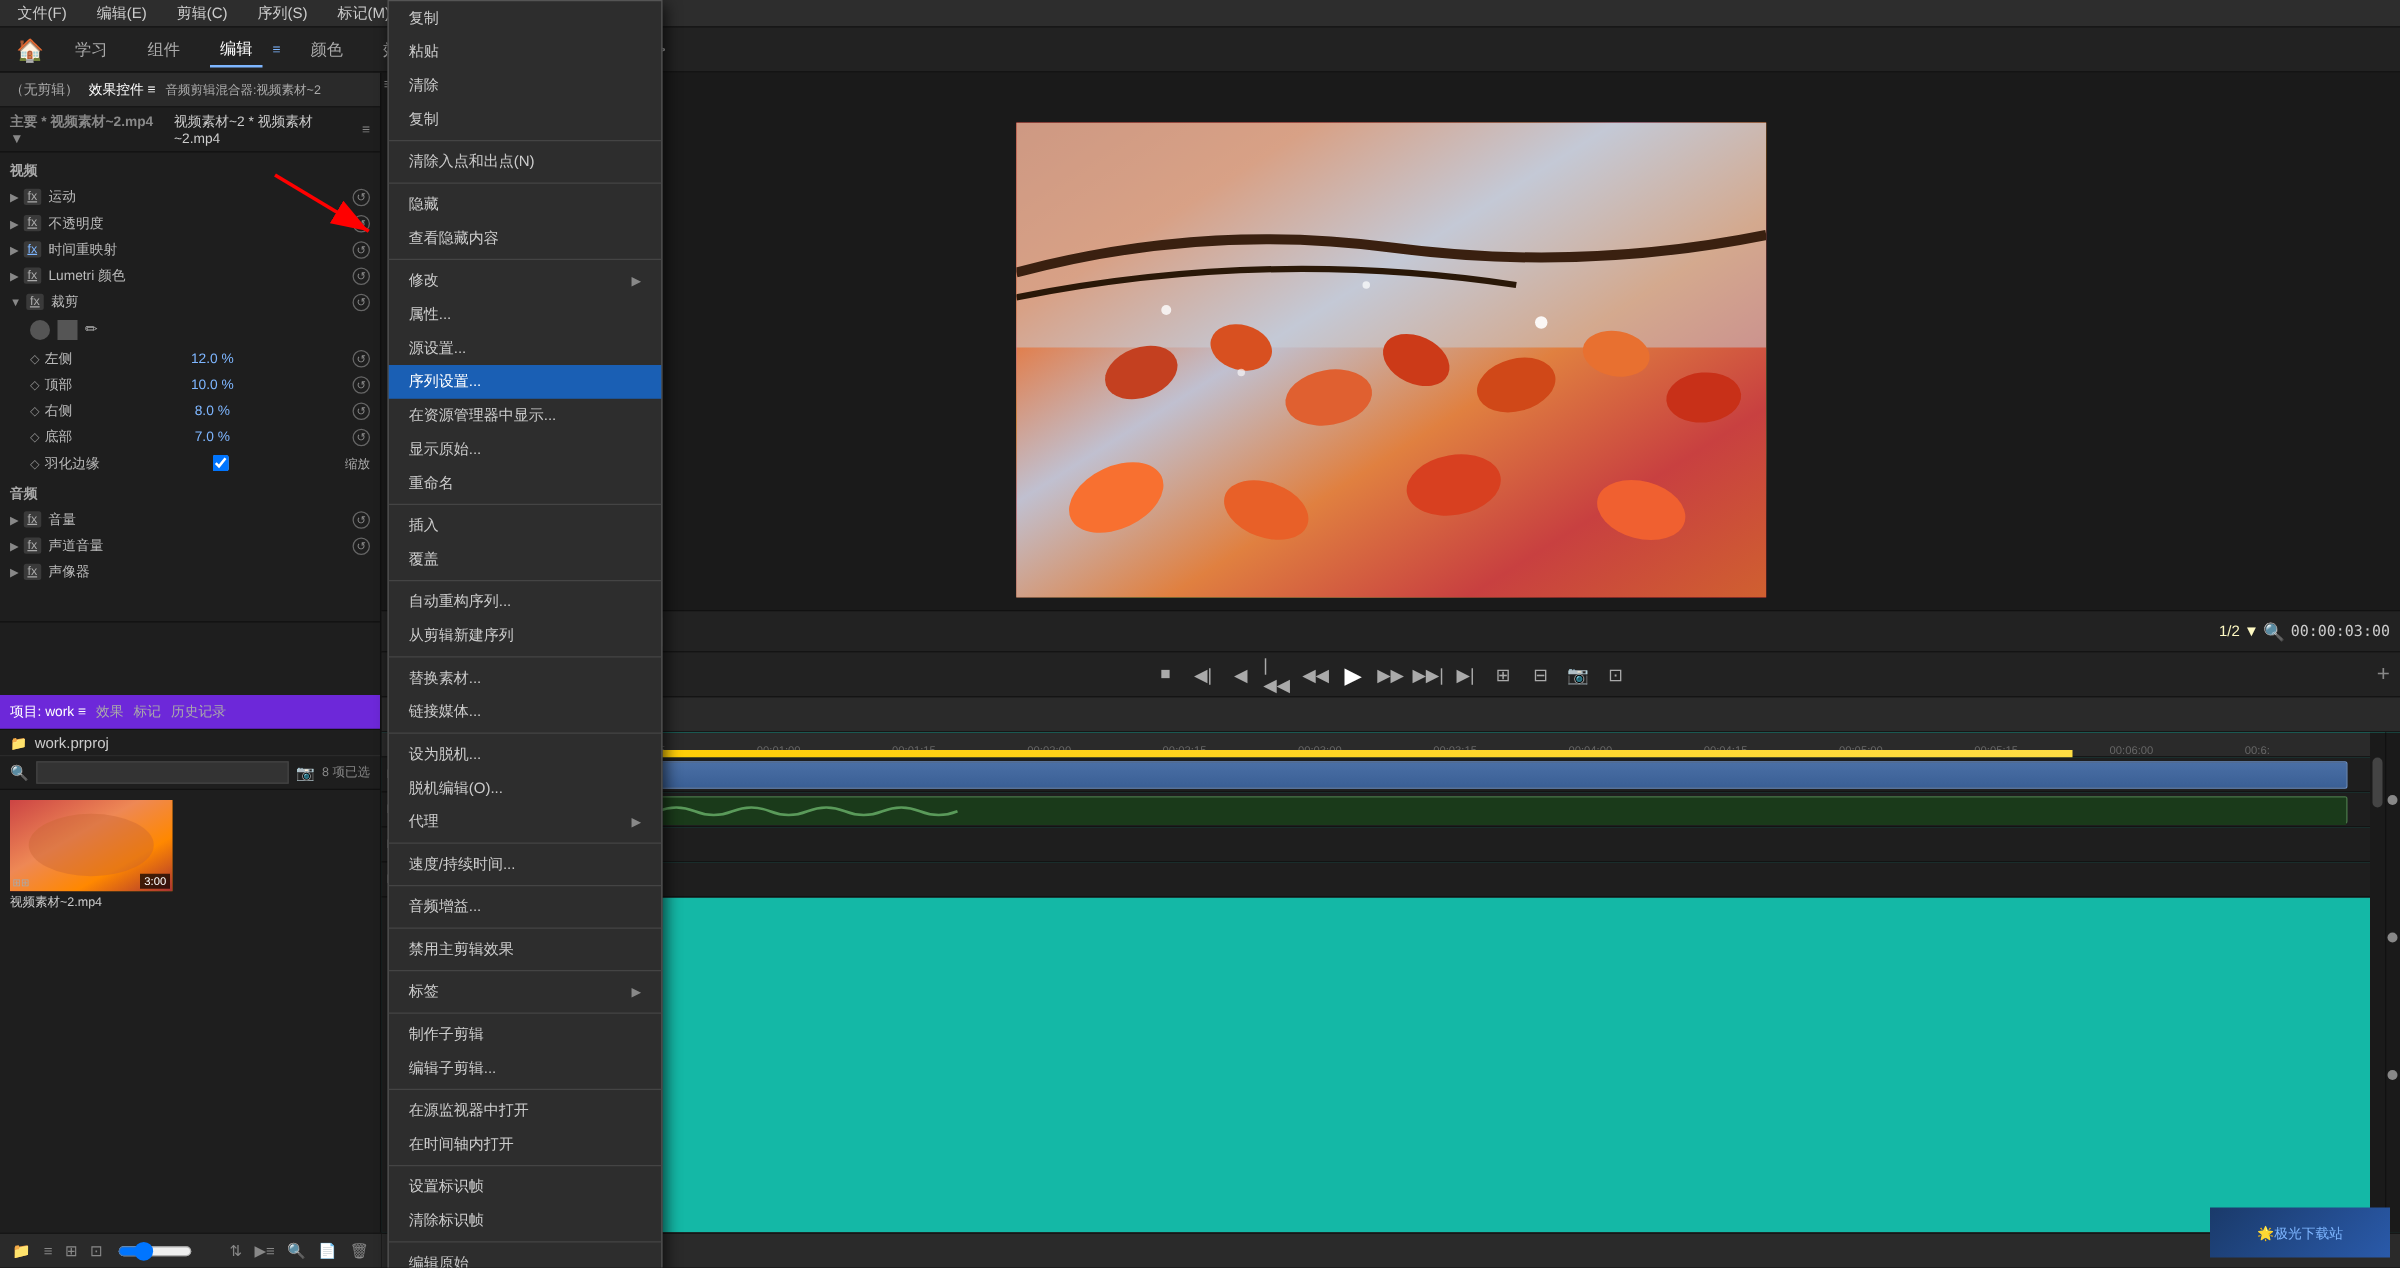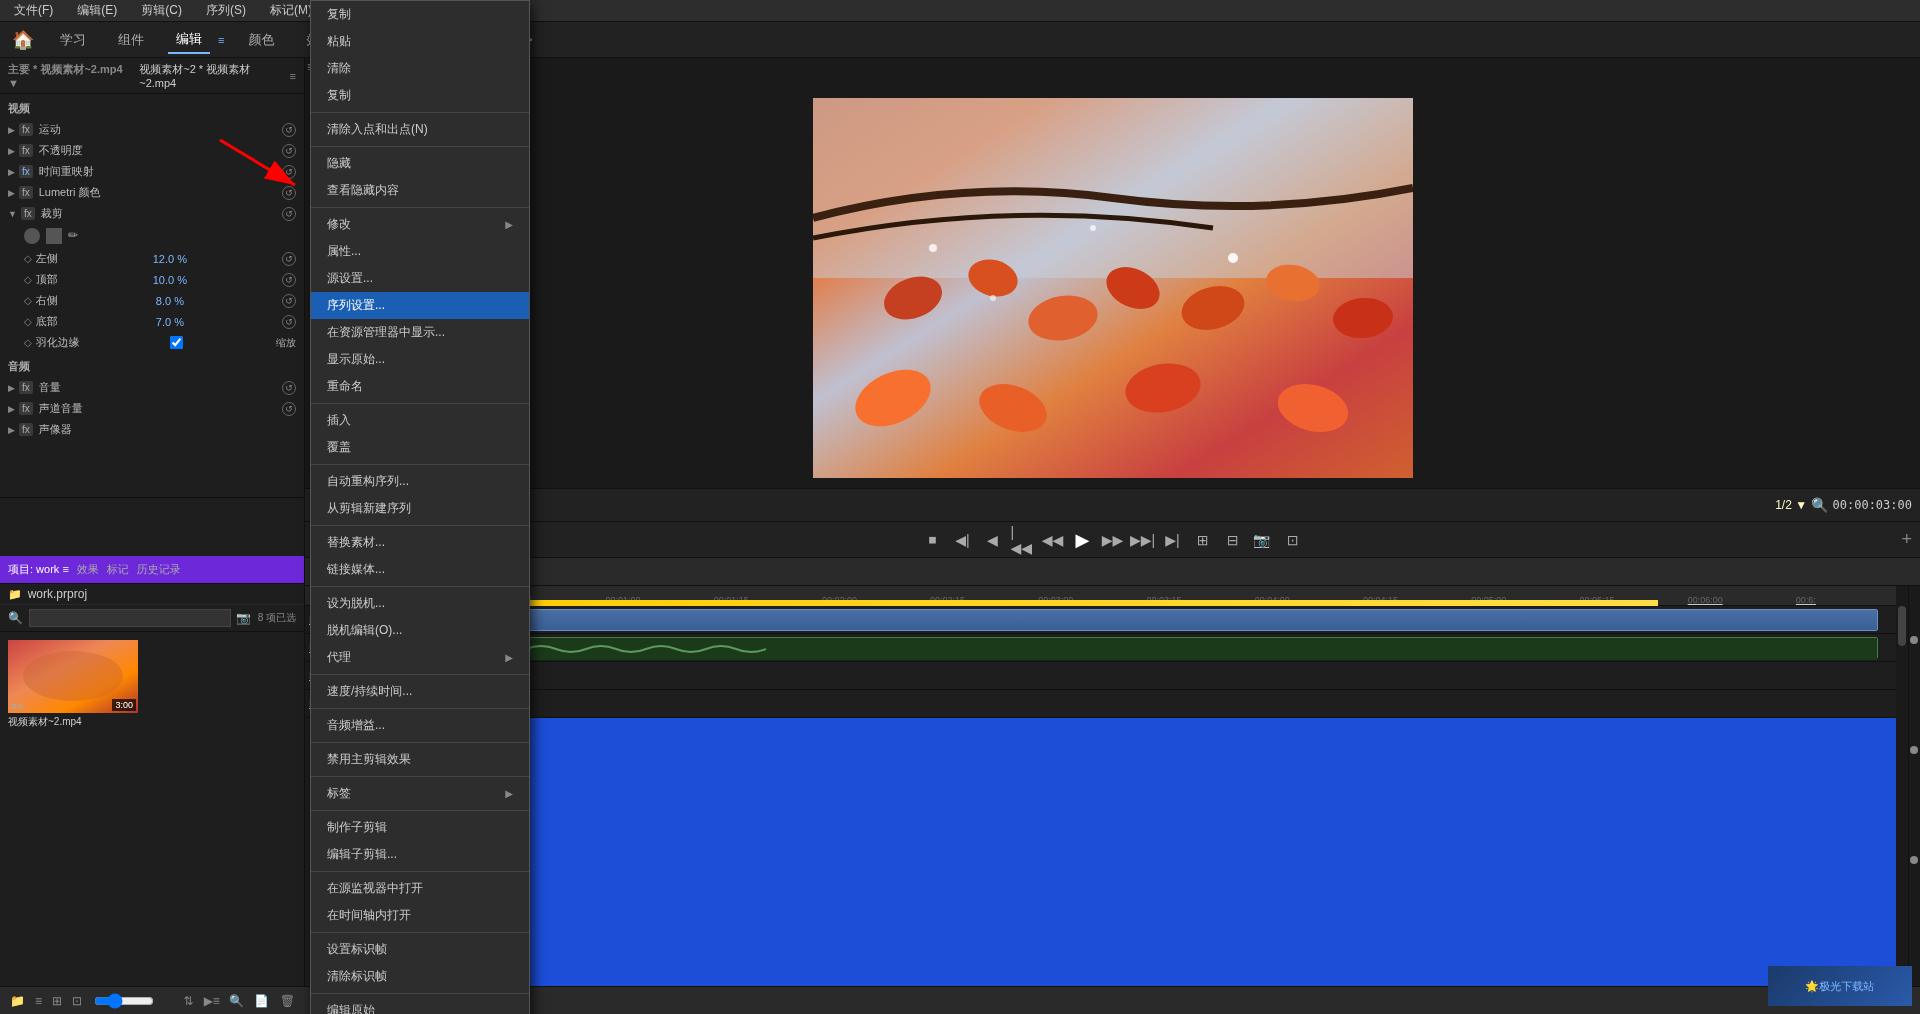--- a/index.html
+++ b/index.html
@@ -105,20 +105,21 @@
       cursor: pointer;
     }
     .chevron { font-size: 9px; color: #888; }
     .fx-label {
       font-size: 10px;
       color: #aaa;
       background: #3a3a3a;
       padding: 1px 3px;
       border-radius: 2px;
       margin-right: 2px;
+      text-decoration: underline;
     }
     .effect-row {
       display: flex;
       align-items: center;
       padding: 3px 8px 3px 24px;
       font-size: 11px;
       color: #bbb;
       justify-content: space-between;
     }
     .effect-value {
@@ -438,20 +439,25 @@
   <span class="nav-tab">效果</span>
   <span class="nav-tab">音频</span>
   <span class="nav-tab">图形</span>
   <span class="nav-tab">库</span>
   <span class="nav-more">&gt;&gt;</span>
 </div>
 
 <div id="left-panel">
 
   <div id="effect-controls">
+    <div class="panel-header">
+      <span class="panel-header-title">（无剪辑）</span>
+      <span class="panel-header-title active">效果控件 ≡</span>
+      <span class="panel-header-title" style="font-size:10px;">音频剪辑混合器:视频素材~2</span>
+    </div>
     <div style="padding:4px 8px;font-size:11px;color:#aaa;border-bottom:1px solid #111;display:flex;align-items:center;gap:4px;">
       <span style="color:#888;font-weight:bold;">主要 * 视频素材~2.mp4 ▼</span>
       <span style="color:#ccc;">视频素材~2 * 视频素材~2.mp4</span>
       <span style="margin-left:auto;color:#888;cursor:pointer;">≡</span>
     </div>
 
     <div class="effect-section">
       <div style="padding:3px 8px;font-size:11px;color:#aaa;font-weight:bold;">视频</div>
 
       <div class="effect-group-header">
@@ -684,21 +690,21 @@
     <span class="tc-btn">📷</span>
     <span class="tc-btn">⊡</span>
     <span style="position:absolute;right:8px;color:#888;font-size:18px;cursor:pointer;">+</span>
   </div>
 
   <div style="position:absolute;top:500px;left:0;right:0;height:28px;background:#2a2a2a;border-bottom:1px solid #111;display:flex;align-items:center;padding:0 8px;gap:8px;">
     <span style="color:#aaa;cursor:pointer;">≡</span>
     <span style="color:#888;">✂</span>
   </div>
 
-  <div style="position:absolute;top:528px;left:0;right:0;bottom:28px;background:#1d4ed8;display:flex;text-decoration:underline;">
+  <div style="position:absolute;top:528px;left:0;right:0;bottom:28px;background:#14b8a6;display:flex;">
 
     <div style="width:80px;background:#1e1e1e;border-right:1px solid #111;flex-shrink:0;">
 
       <div style="height:20px;background:#2a2a2a;border-bottom:1px solid #111;"></div>
 
       <div class="track-row">
         <span style="color:#888;font-size:10px;">M</span>
         <span style="color:#888;font-size:10px;">S</span>
         <span style="color:#888;font-size:10px;margin-left:2px;">👁</span>
       </div>

